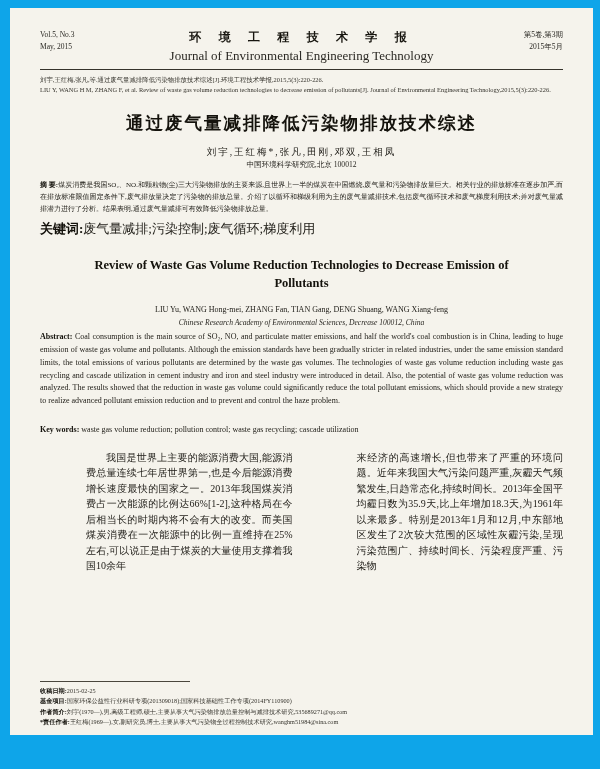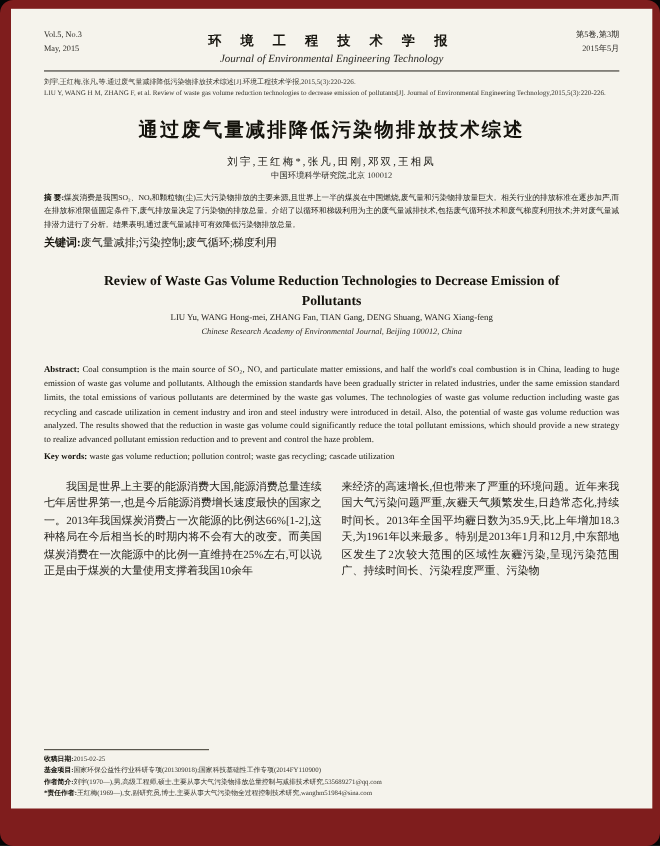--- a/index.html
+++ b/index.html
@@ -6,64 +6,63 @@
   html, body { width:600px; height:769px; }
   body {
     background:#050505;
     font-family:"Liberation Serif", serif;
     color:#1d1b16;
     position:relative;
     overflow:hidden;
   }
   .scan {
     position:absolute; inset:0;
-    background:#7f1d1d;
-    border-radius:12px;
+    background:#0ea5e9;
   }
   .page {
     position:absolute;
     left:10px; top:8px; right:7px; bottom:34px;
     background:#f5f3ec;
     padding:9px 30px 8px 30px;
     display:flex; flex-direction:column;
   }
   
   .hdr { display:flex; justify-content:space-between; align-items:center; }
   .hdr-side { width:92px; font-size:7.5px; line-height:1.55; color:#2a2823; }
   .hdr-right { text-align:right; }
   .hdr-center { text-align:center; flex:1;margin-top:12px; }
   .journal-zh { font-size:12px; font-weight:bold; letter-spacing:7px; font-family:"Liberation Sans", sans-serif; color:#17150f; }
-  .journal-en { font-size:10px; margin-top:2px; color:#2a2823;font-style:italic; }
+  .journal-en { font-size:13px; margin-top:2px; color:#2a2823; }
   .hdr-rule { border-top:1.6px solid #35322b; margin:5px 0 5px 0; }
   
   .citation { font-size:6.4px; line-height:1.6; color:#35332c; text-align:left; }
   
   .title-zh {
     text-align:center; font-size:17.5px; font-weight:bold; letter-spacing:2px;
     font-family:Liberation Sans, sans-serif; color:#14120c;
     margin:15px 0 11px 0;
   }
   .authors-zh { text-align:center; font-size:9.5px; letter-spacing:2px; color:#1d1b16; }
   .affil-zh { text-align:center; font-size:7.6px; margin-top:1px; color:#2a2823; }
   .abstract-zh { margin-top:9px; font-size:7px; line-height:1.78; text-align:justify; color:#23211b; }
-  .kv { font-size:10px; line-height:1.7; margin-top:2px; color:#23211b; }
+  .kv { font-size:13px; line-height:1.7; margin-top:2px; color:#23211b; }
   .lbl { font-weight:bold; color:#14120c; }
   .meta .pair { margin-right:14px; white-space:nowrap; }
   
   .title-en {
     text-align:center; font-size:12.5px; font-weight:bold; color:#14120c;
-    max-width:430px; margin:16px auto 2px auto; line-height:1.45;
+    max-width:430px; margin:16px auto 13px auto; line-height:1.45;
   }
   .authors-en { text-align:center; font-size:8px; color:#1d1b16; }
   .affil-en { text-align:center; font-size:7.6px; font-style:italic; margin-top:4px; color:#2a2823; }
-  .abstract-en { margin-top:24px; font-size:8px; line-height:1.6; text-align:justify; color:#23211b; }
-  .kv-en { font-size:8px; line-height:1.6; margin-top:2px; text-align:justify; color:#23211b; }
+  .abstract-en { margin-top:4px; font-size:8px; line-height:1.6; text-align:justify; color:#23211b; }
+  .kv-en { font-size:8px; line-height:1.6; margin-top:16px; text-align:justify; color:#23211b; }
   
   .cols { display:flex; gap:18px; margin-top:13px; flex:1; }
-  .col { flex:1; font-size:10px; line-height:1.55; text-align:justify; color:#1d1b16; }
+  .col { flex:1; font-size:10px; line-height:1.55; text-align:justify; color:#1d1b16;margin-left:46px; }
   .indent { text-indent:2em; }
   
   .footer { margin-top:auto; }
   .ftr-rule { width:150px; border-top:1px solid #4a463d; margin-bottom:4px; }
   .ftr-line { font-size:6.2px; line-height:1.65; color:#35332c; }
 </style>
 </head>
 <body>
 
 <div class="scan">
@@ -95,21 +94,21 @@
     <div class="authors-zh">刘宇,王红梅*,张凡,田刚,邓双,王相凤</div>
     <div class="affil-zh">中国环境科学研究院,北京 100012</div>
 
     <p class="abstract-zh"><span class="lbl">摘  要:</span><span>煤炭消费是我国SO₂、NOₓ和颗粒物(尘)三大污染物排放的主要来源,且世界上一半的煤炭在中国燃烧,废气量和污染物排放量巨大。相关行业的排放标准在逐步加严,而在排放标准限值固定条件下,废气排放量决定了污染物的排放总量。介绍了以循环和梯级利用为主的废气量减排技术,包括废气循环技术和废气梯度利用技术;并对废气量减排潜力进行了分析。结果表明,通过废气量减排可有效降低污染物排放总量。</span></p>
 
     <p class="kv"><span class="lbl">关键词:</span><span>废气量减排;污染控制;废气循环;梯度利用</span></p>
 
 
     <h2 class="title-en">Review of Waste Gas Volume Reduction Technologies to Decrease Emission of Pollutants</h2>
     <div class="authors-en">LIU Yu, WANG Hong-mei, ZHANG Fan, TIAN Gang, DENG Shuang, WANG Xiang-feng</div>
-    <div class="affil-en">Chinese Research Academy of Environmental Journal, Beijing 100012, China</div>
+    <div class="affil-en">Chinese Research Academy of Environmental Sciences, Decrease 100012, China</div>
 
     <p class="abstract-en"><span class="lbl">Abstract:</span> <span>Coal consumption is the main source of SO₂, NO, and particulate matter emissions, and half the world's coal combustion is in China, leading to huge emission of waste gas volume and pollutants. Although the emission standards have been gradually stricter in related industries, under the same emission standard limits, the total emissions of various pollutants are determined by the waste gas volumes. The technologies of waste gas volume reduction including waste gas recycling and cascade utilization in cement industry and iron and steel industry were introduced in detail. Also, the potential of waste gas volume reduction was analyzed. The results showed that the reduction in waste gas volume could significantly reduce the total pollutant emissions, which should provide a new strategy to realize advanced pollutant emission reduction and to prevent and control the haze problem.</span></p>
 
     <p class="kv-en"><span class="lbl">Key words:</span> <span>waste gas volume reduction; pollution control; waste gas recycling; cascade utilization</span></p>
 
     <div class="cols">
       <p class="col indent">我国是世界上主要的能源消费大国,能源消费总量连续七年居世界第一,也是今后能源消费增长速度最快的国家之一。2013年我国煤炭消费占一次能源的比例达66%[1-2],这种格局在今后相当长的时期内将不会有大的改变。而美国煤炭消费在一次能源中的比例一直维持在25%左右,可以说正是由于煤炭的大量使用支撑着我国10余年</p>
       <p class="col">来经济的高速增长,但也带来了严重的环境问题。近年来我国大气污染问题严重,灰霾天气频繁发生,日趋常态化,持续时间长。2013年全国平均霾日数为35.9天,比上年增加18.3天,为1961年以来最多。特别是2013年1月和12月,中东部地区发生了2次较大范围的区域性灰霾污染,呈现污染范围广、持续时间长、污染程度严重、污染物</p>
     </div>
 

